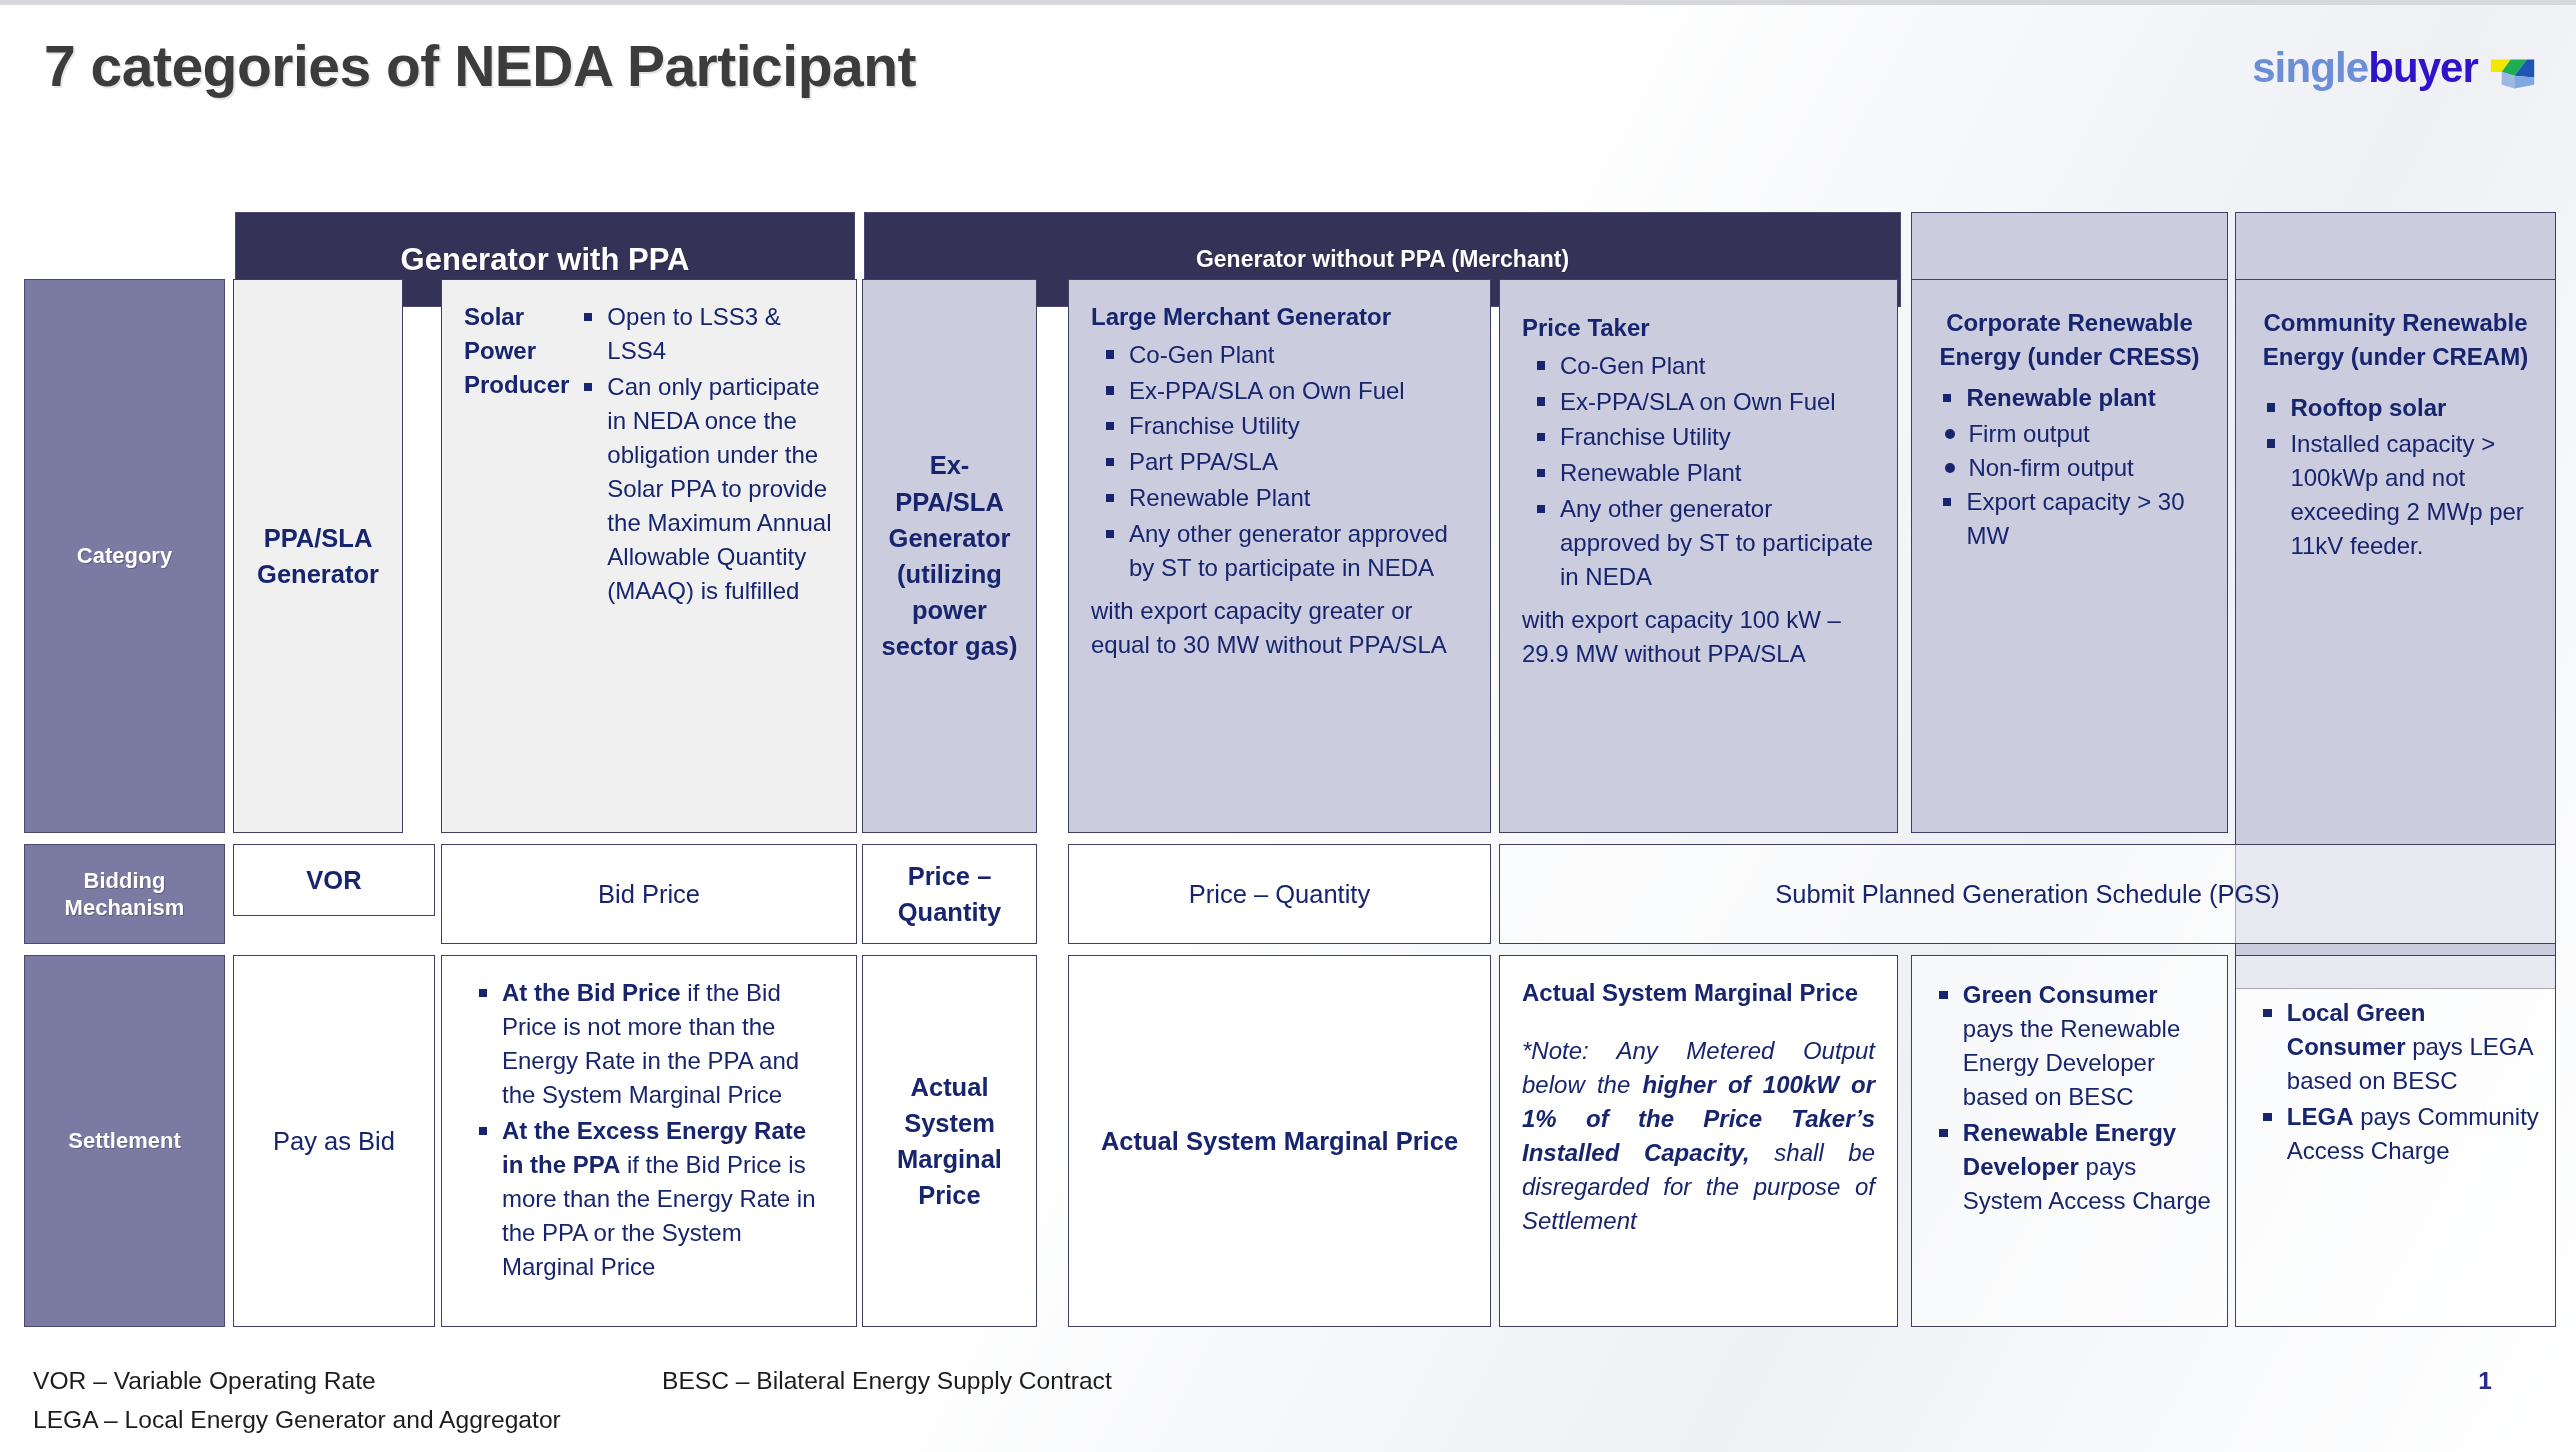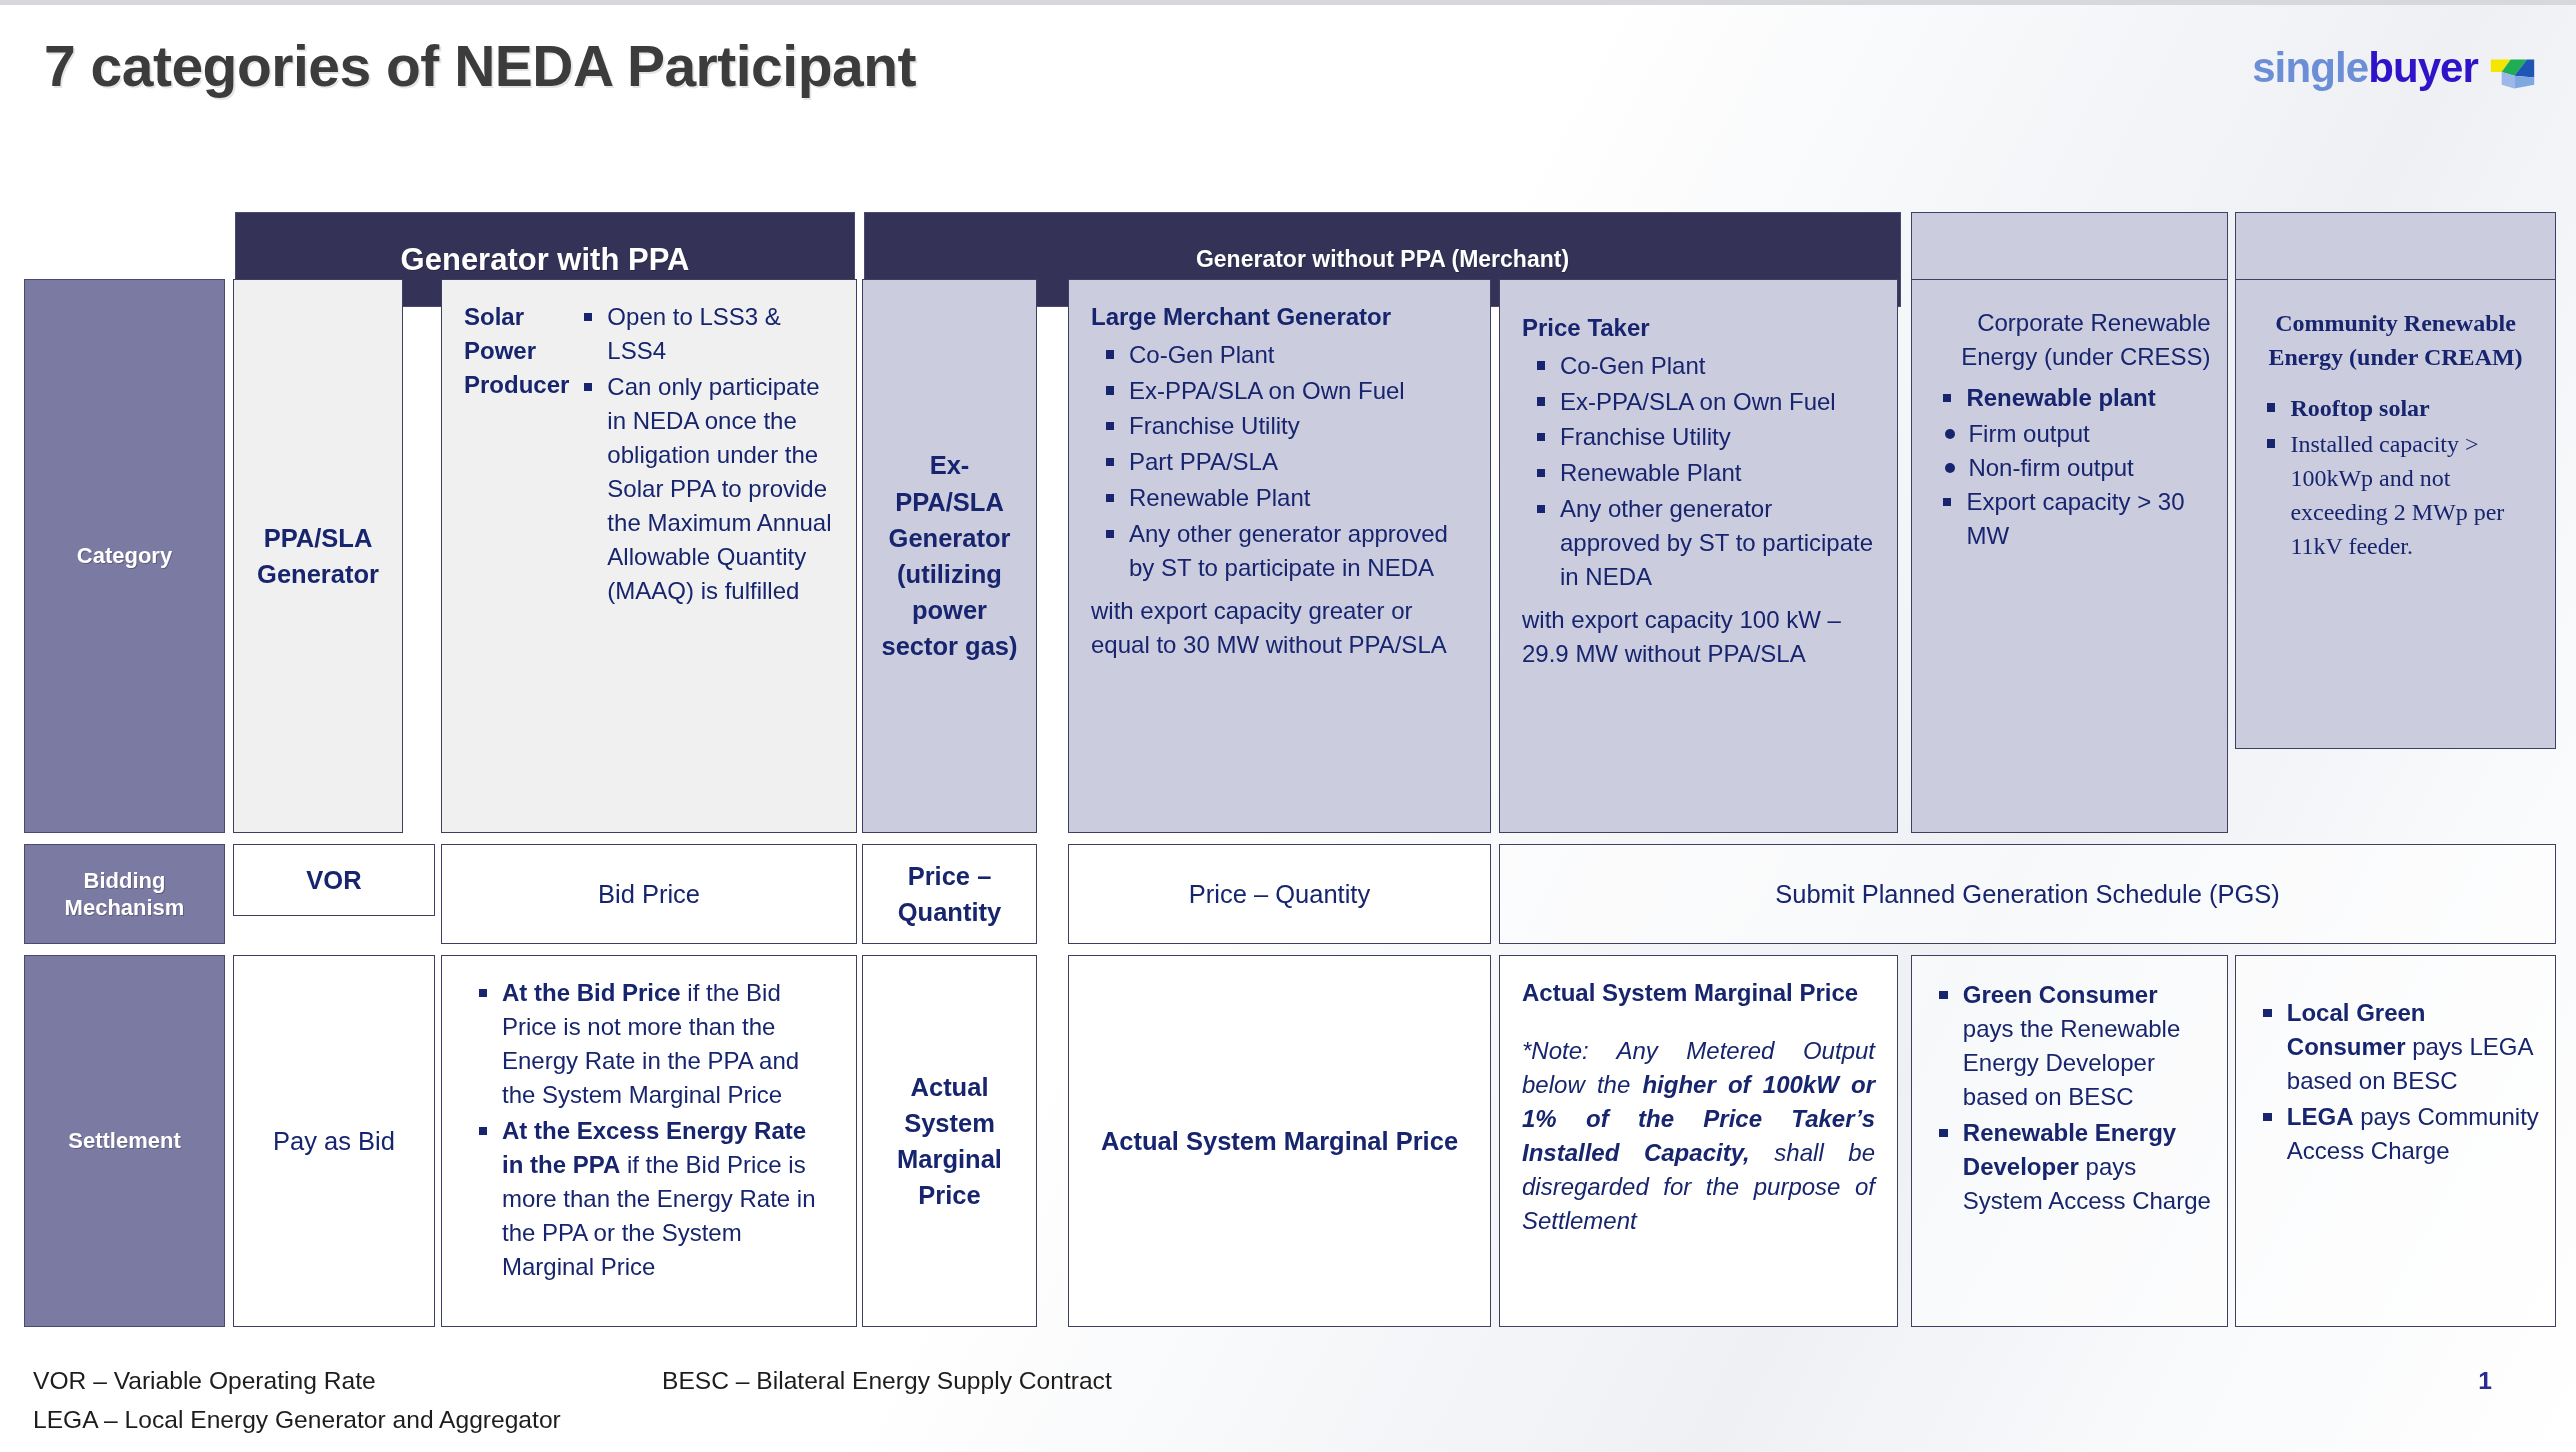--- a/index.html
+++ b/index.html
@@ -151,34 +151,34 @@
       <li>Co-Gen Plant</li>
       <li>Ex-PPA/SLA on Own Fuel</li>
       <li>Franchise Utility</li>
       <li>Renewable Plant</li>
       <li>Any other generator approved by ST  to participate in NEDA</li>
     </ul>
     <div class="tail">with export capacity 100 kW – 29.9 MW without PPA/SLA</div>
   </div>
 
   <div class="cell box lilac" style="left:1911px;top:279px;width:317px;height:554px;padding:25.5px 16.4px;">
-    <div style="text-align:right;font-weight:normal;">Corporate Renewable Energy (under CRESS)</div>
+    <div style="text-align:center;font-weight:bold;">Corporate Renewable Energy (under CRESS)</div>
     <ul class="bul" style="margin-top:7.3px;">
       <li class="b">Renewable plant</li>
     </ul>
     <ul class="sub">
       <li>Firm output</li>
       <li>Non-firm output</li>
     </ul>
     <ul class="bul">
       <li>Export capacity &gt; 30 MW</li>
     </ul>
   </div>
 
-  <div class="cell box lilac" style="left:2235px;top:279px;width:321px;height:470px;padding:25.5px 16.4px;font-family:Liberation Serif, serif;">
+  <div class="cell box lilac" style="left:2235px;top:279px;width:321px;height:710px;padding:25.5px 16.4px;">
     <div style="text-align:center;font-weight:bold;">Community Renewable Energy (under CREAM)</div>
     <ul class="bul" style="margin-top:17px;">
       <li class="b">Rooftop solar</li>
       <li>Installed capacity &gt; 100kWp and not exceeding 2 MWp per 11kV feeder.</li>
     </ul>
   </div>
 
   <div class="cell rowhead" style="left:24px;top:844px;width:201px;height:100px;">Bidding Mechanism</div>
 
   <div class="cell box white ctr" style="left:233px;top:844px;width:202px;height:72px;font-weight:bold;font-size:25.5px;">VOR</div>

